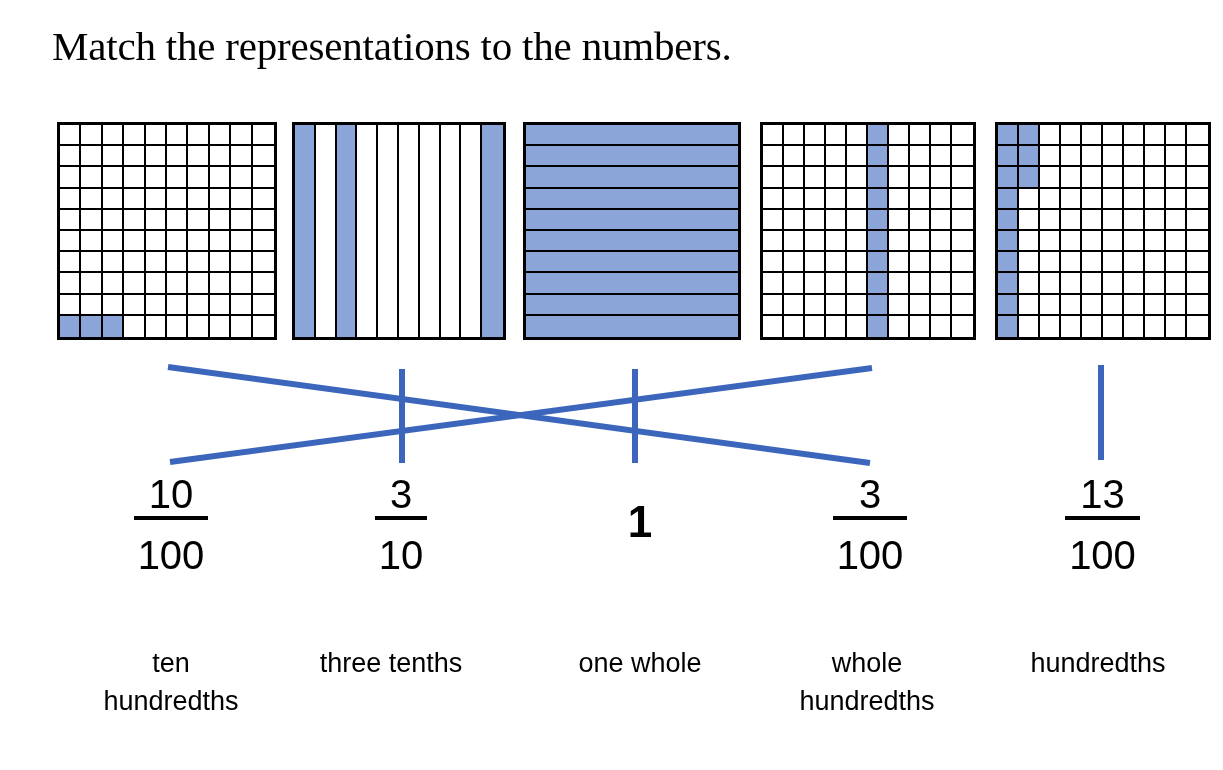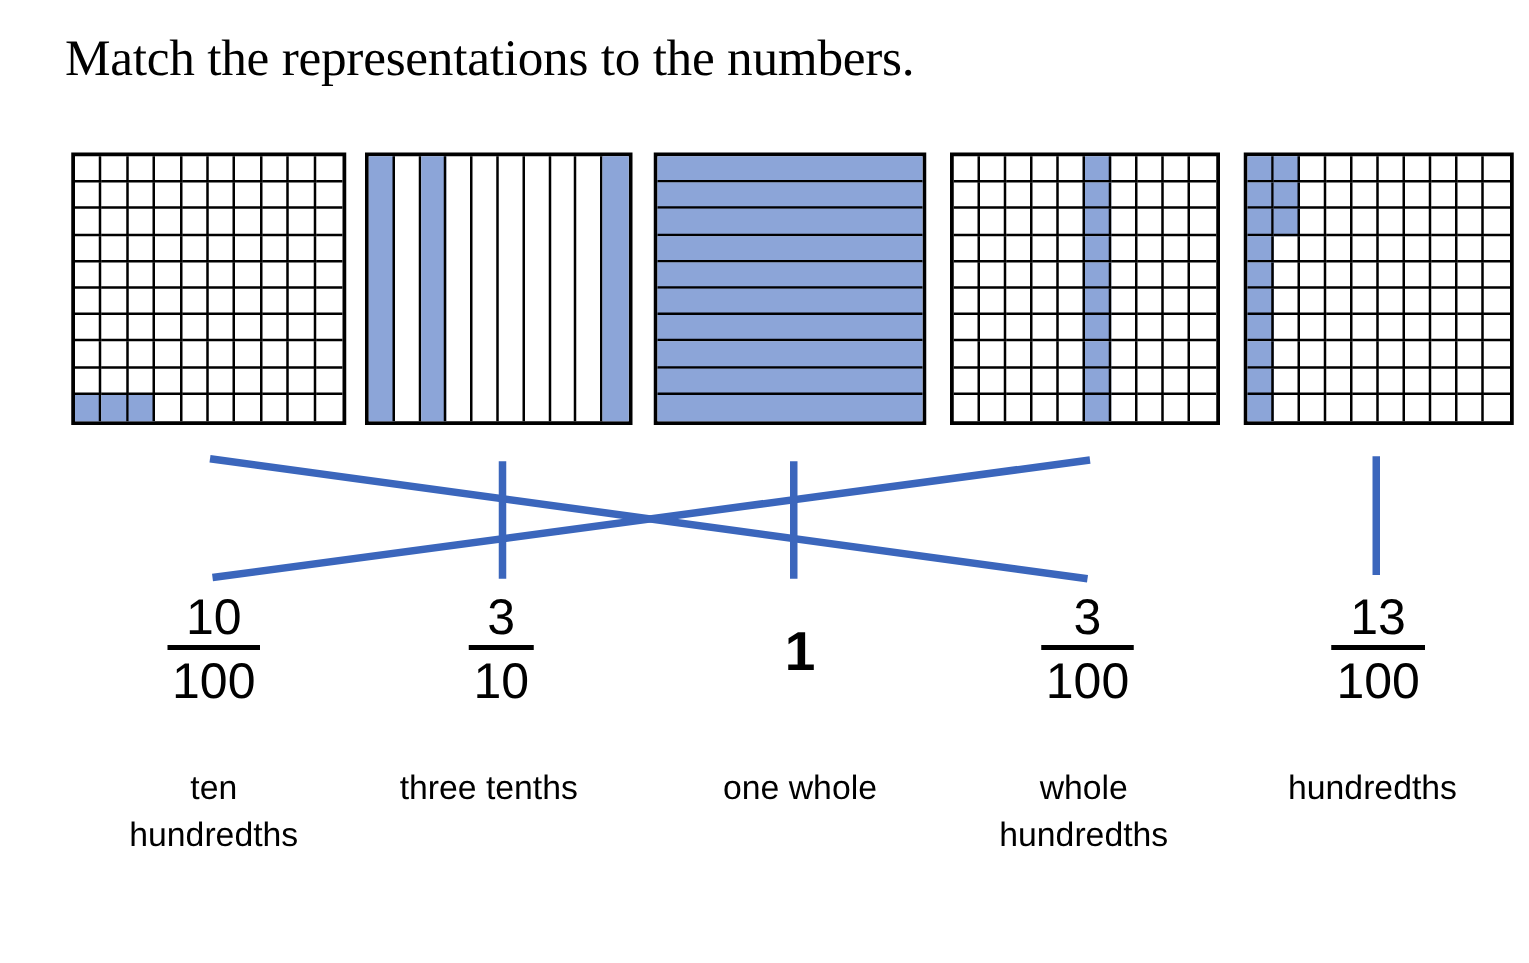--- a/index.html
+++ b/index.html
@@ -106,39 +106,39 @@
     line-height: 1.02;
     font-weight: 400;
   }
   .frac .num {
     display: block;
     padding: 0 4px 1px 4px;
   }
   .frac .den {
     display: block;
     border-top: 4px solid #000000;
-    padding: 5px 4px 0 4px;
+    padding: 15px 4px 0 4px;
   }
   .whole {
     display: inline-block;
     font-size: 44px;
     font-weight: 700;
     line-height: 1.0;
   }
 
   #num-1 { left: 86px;  top: 474px; width: 170px; }
   #num-2 { left: 326px; top: 474px; width: 150px; }
   #num-3 { left: 575px; top: 500px; width: 130px; }
   #num-4 { left: 795px; top: 474px; width: 150px; }
   #num-5 { left: 1020px;top: 474px; width: 165px; }
 
   
   .wordlabel {
     position: absolute;
-    top: 611px;
+    top: 644px;
     text-align: center;
     font-size: 27px;
     line-height: 1.42;
     font-weight: 400;
     color: #000000;
   }
   #word-1 { left: 82px;  width: 178px; }
   #word-2 { left: 272px; width: 238px; }
   #word-3 { left: 540px; width: 200px; }
   #word-4 { left: 768px; width: 198px; }

